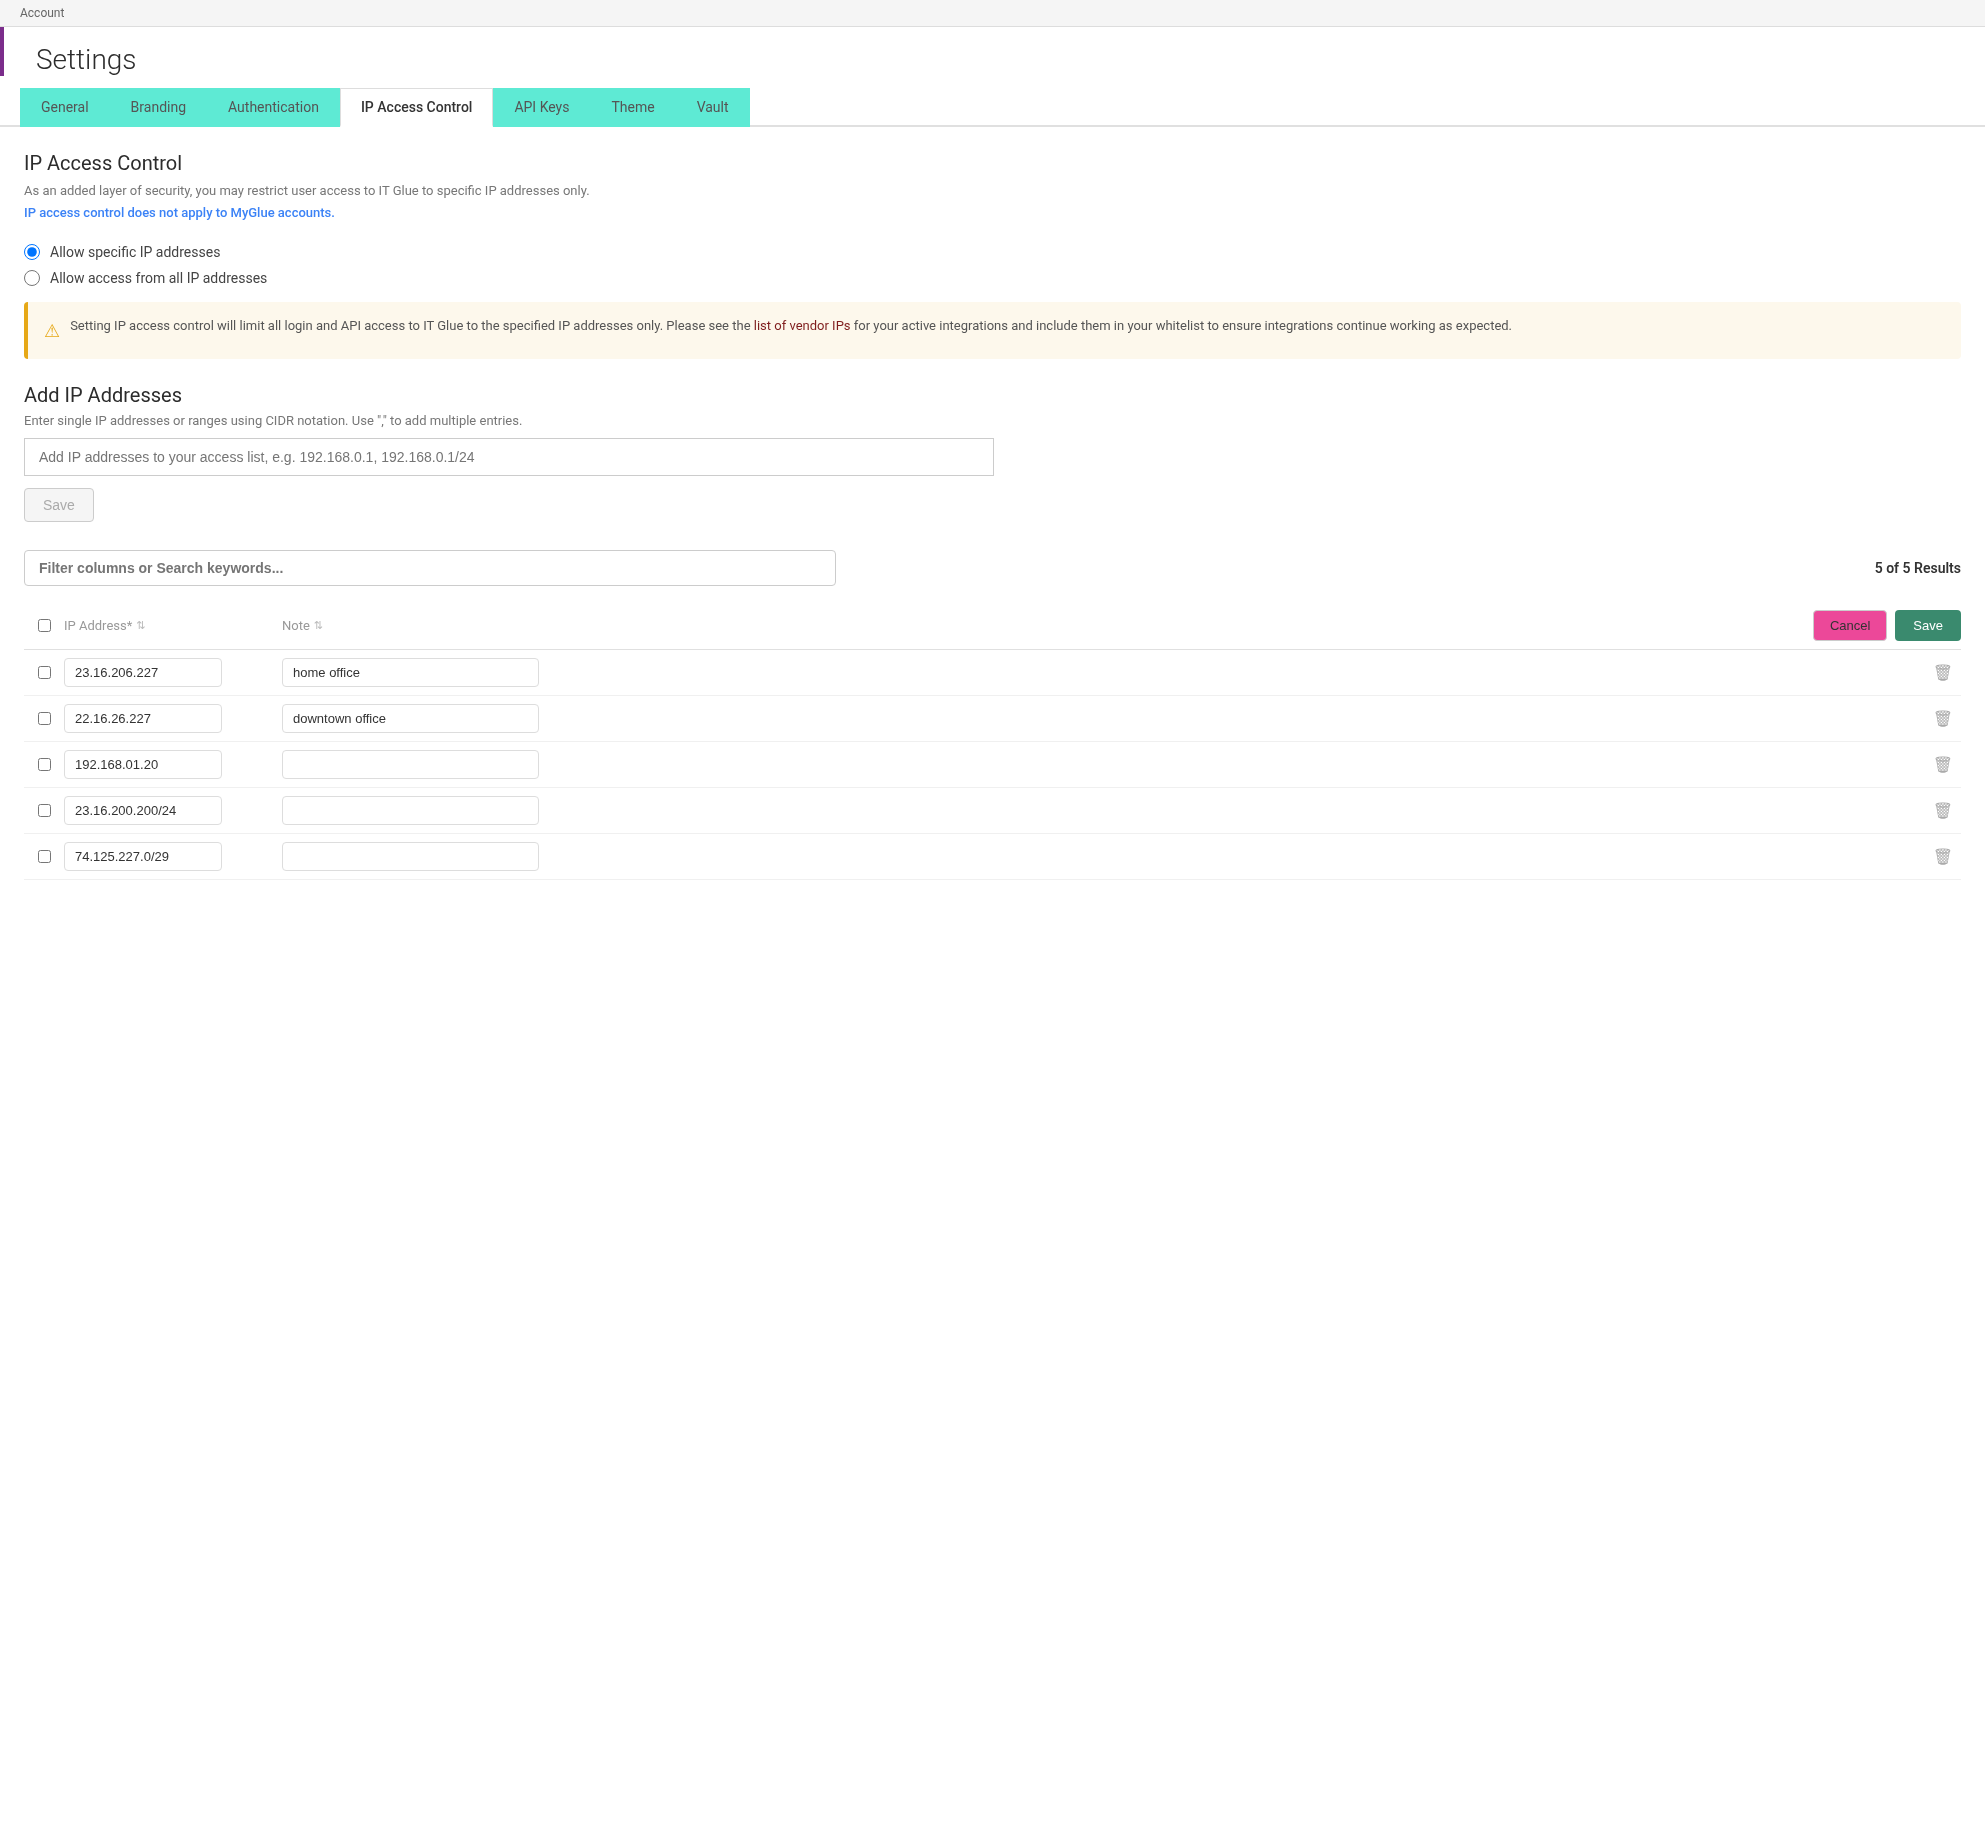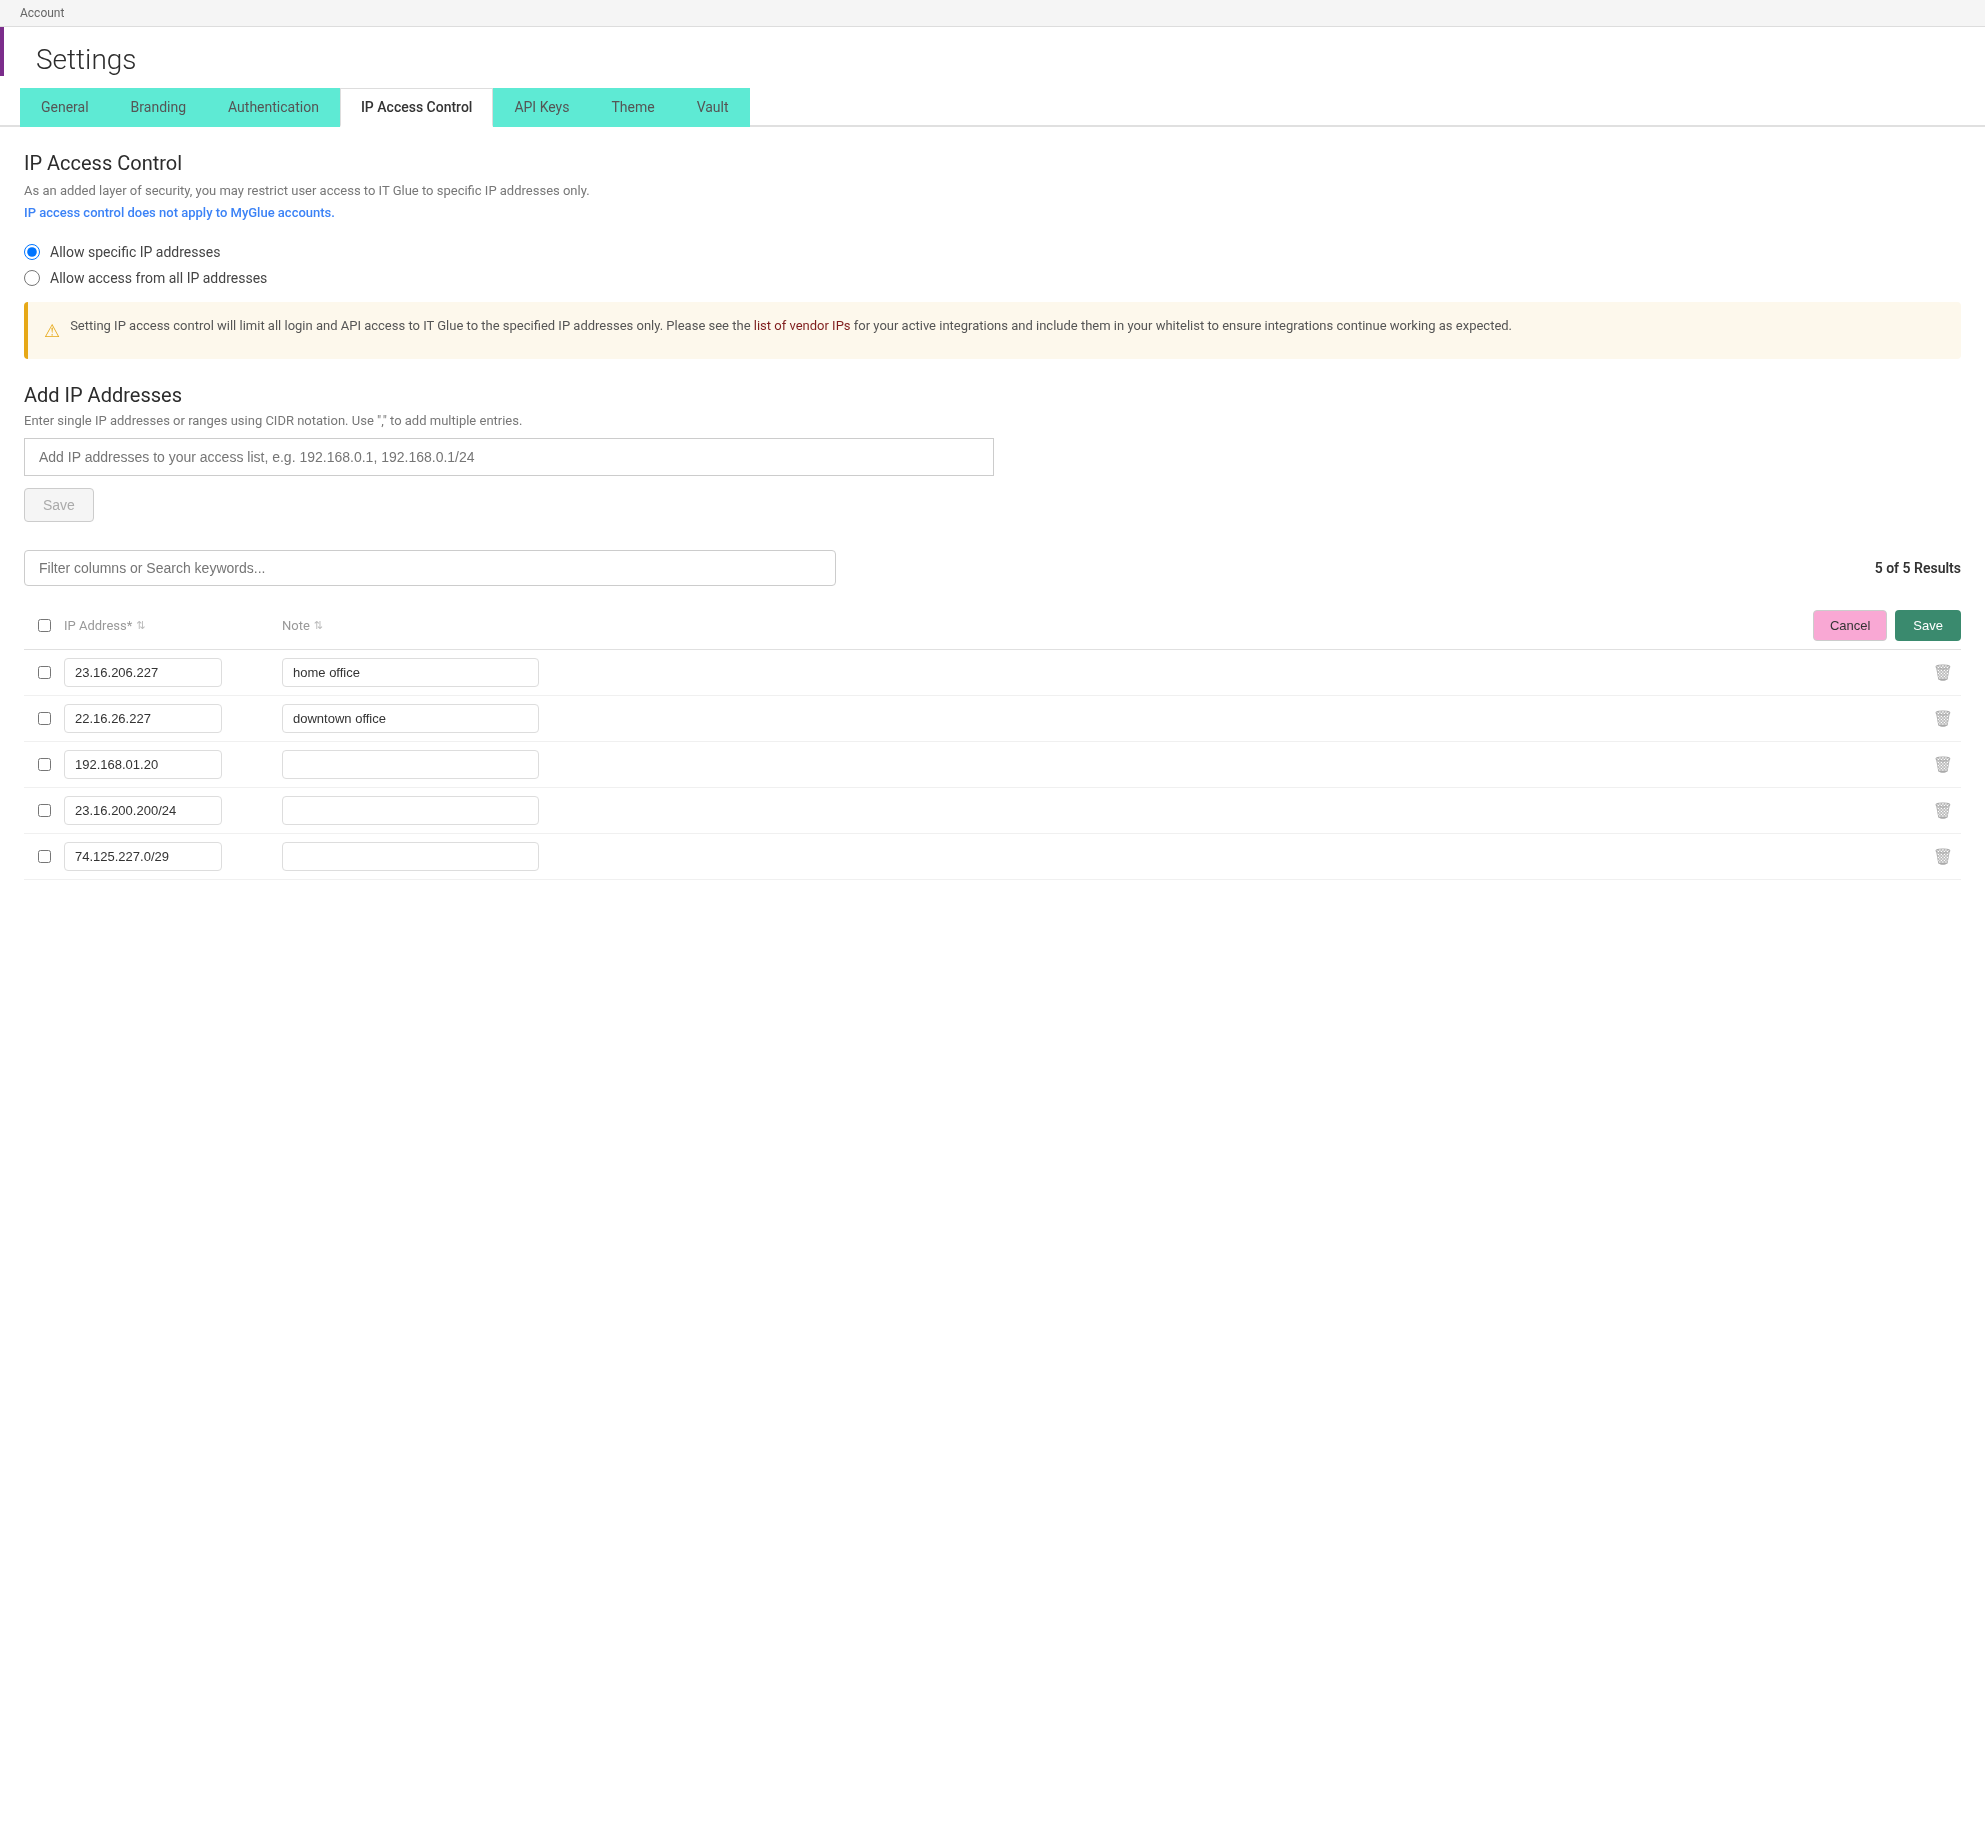--- a/index.html
+++ b/index.html
@@ -29,41 +29,41 @@
     .warning-link { color: #7f1d1d; text-decoration: none; }
 
     .add-section-title { font-size: 20px; font-weight: 400; color: #2c2c2c; margin-bottom: 6px; }
     .add-section-desc { font-size: 13px; color: #777; margin-bottom: 10px; }
 
     .ip-input { width: 100%; max-width: 970px; border: 1px solid #ccc; border-radius: 0; padding: 10px 14px; font-size: 14px; color: #aaa; outline: none; }
 
     .save-btn { margin-top: 12px; padding: 8px 18px; background: #f5f5f5; border: 1px solid #ccc; border-radius: 4px; color: #aaa; font-size: 14px; cursor: default; }
 
     .filter-row { display: flex; align-items: center; justify-content: space-between; margin-top: 28px; margin-bottom: 16px; }
-    .filter-input { flex: 1; max-width: 812px; border: 1px solid #ccc; border-radius: 4px; padding: 9px 14px; font-size: 14px; color: #aaa; outline: none; }
+    .filter-input { flex: 1; max-width: 812px; border: 1px solid #ccc; border-radius: 4px; padding: 9px 14px; font-size: 14px; color: #aaa; outline: none; font-weight: bold; }
     .results-count { font-size: 14px; font-weight: 600; color: #333; margin-left: 20px; white-space: nowrap; }
 
     .table-header { display: flex; align-items: center; padding: 8px 0; border-bottom: 1px solid #e0e0e0; margin-bottom: 0; }
     .th-check { width: 40px; display: flex; justify-content: center; }
     .th-ip { width: 218px; color: #999; font-size: 13px; display: flex; align-items: center; gap: 4px; }
     .th-note { flex: 1; color: #999; font-size: 13px; display: flex; align-items: center; gap: 4px; }
     .th-actions { display: flex; gap: 8px; margin-left: auto; }
 
     .sort-icon { font-size: 11px; color: #bbb; }
 
     .table-row { display: flex; align-items: center; padding: 8px 0; border-bottom: 1px solid #f0f0f0; }
     .td-check { width: 40px; display: flex; justify-content: center; }
     .td-ip { width: 218px; }
     .td-note { flex: 1; }
     .td-delete { margin-left: auto; color: #aaa; cursor: pointer; font-size: 16px; padding: 4px 8px; }
 
     .cell-input { border: 1px solid #ddd; border-radius: 4px; padding: 6px 10px; font-size: 13px; width: 158px; color: #333; outline: none; }
     .note-input { border: 1px solid #ddd; border-radius: 4px; padding: 6px 10px; font-size: 13px; width: 257px; color: #333; outline: none; }
 
-    .btn-cancel { padding: 7px 16px; border: 1px solid #ccc; border-radius: 4px; background: #f9a8d4; color: #333; font-size: 13px; cursor: pointer; }
+    .btn-cancel { padding: 7px 16px; border: 1px solid #ccc; border-radius: 4px; background: #ec4899; color: #333; font-size: 13px; cursor: pointer; }
     .btn-save-green { padding: 7px 18px; border: none; border-radius: 4px; background: #3a8a6e; color: #fff; font-size: 13px; cursor: pointer; font-weight: 500; }
   </style>
 </head>
 <body>
 
 <div>
   <div class="top-bar">
     <span>Account</span>
   </div>
 </div>

